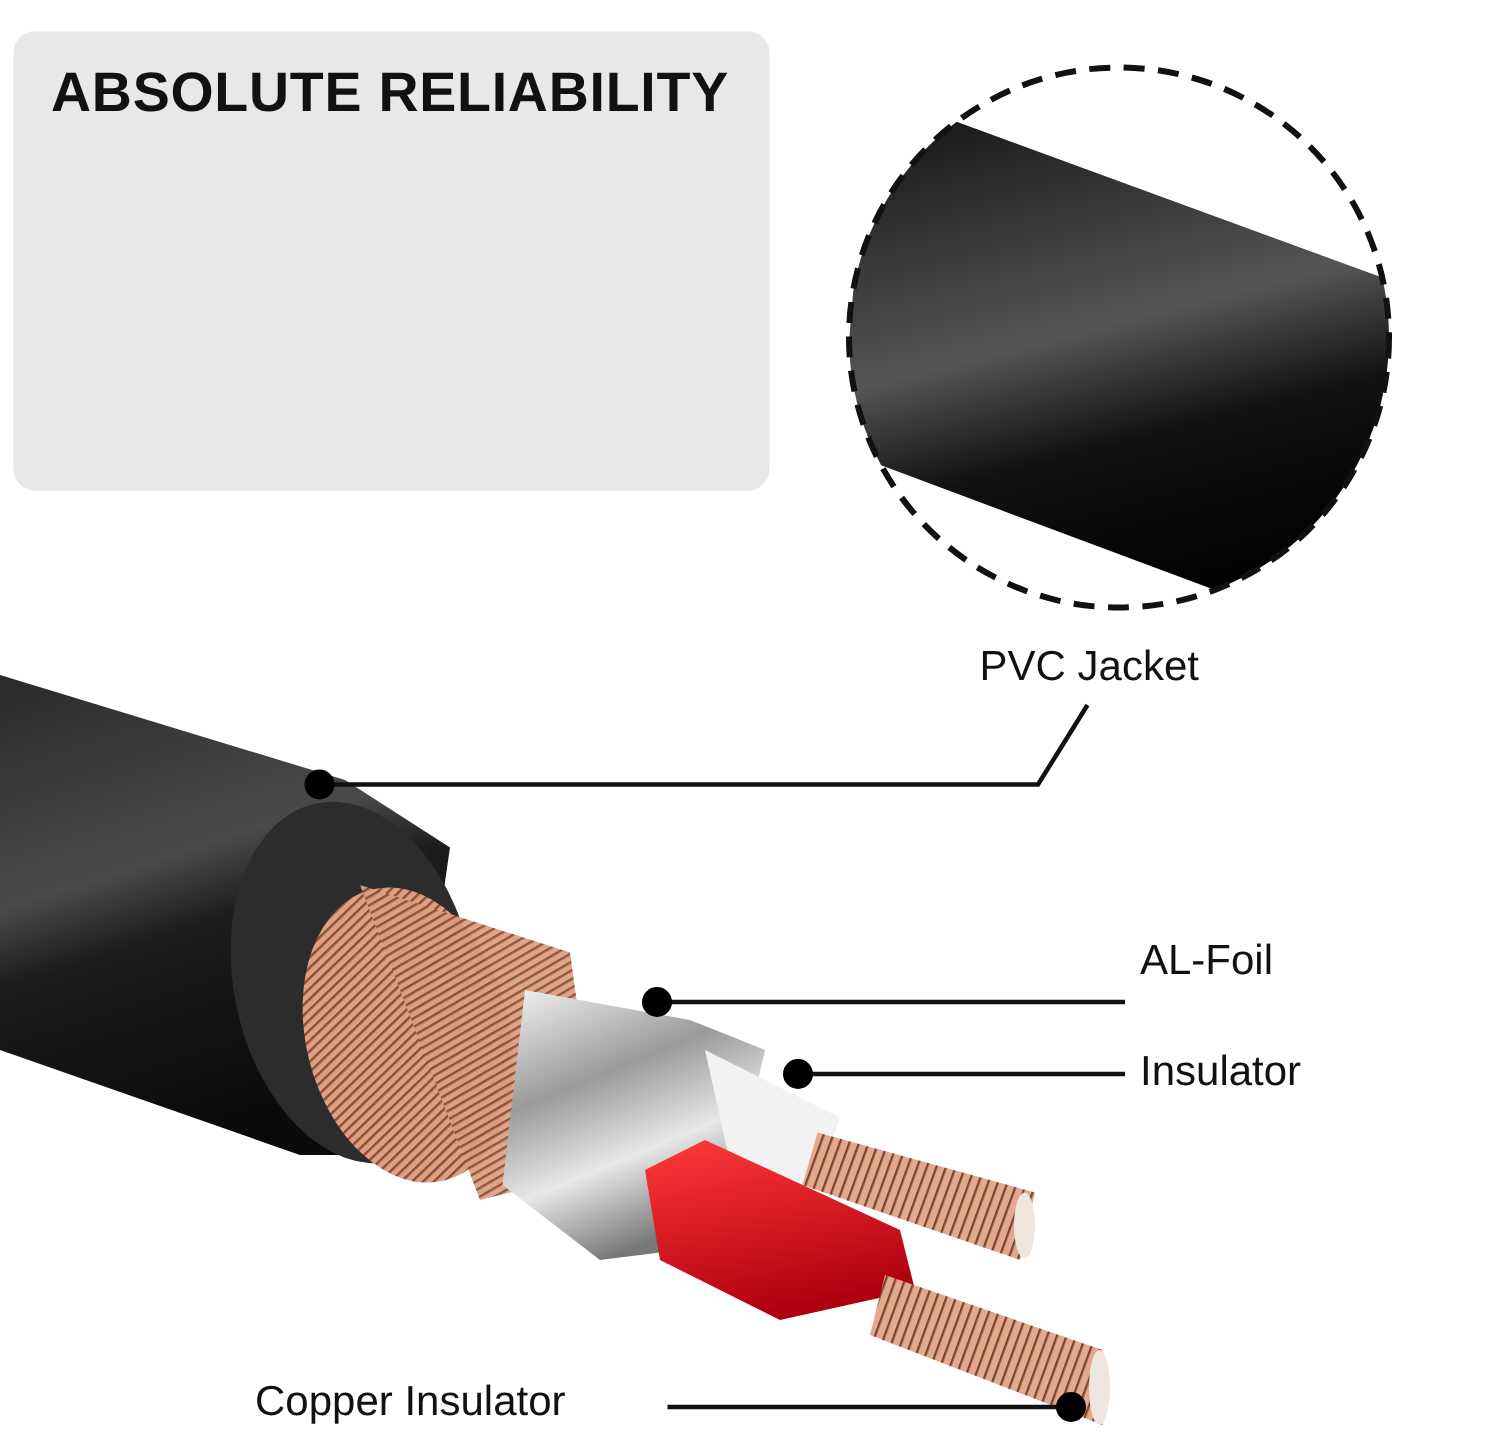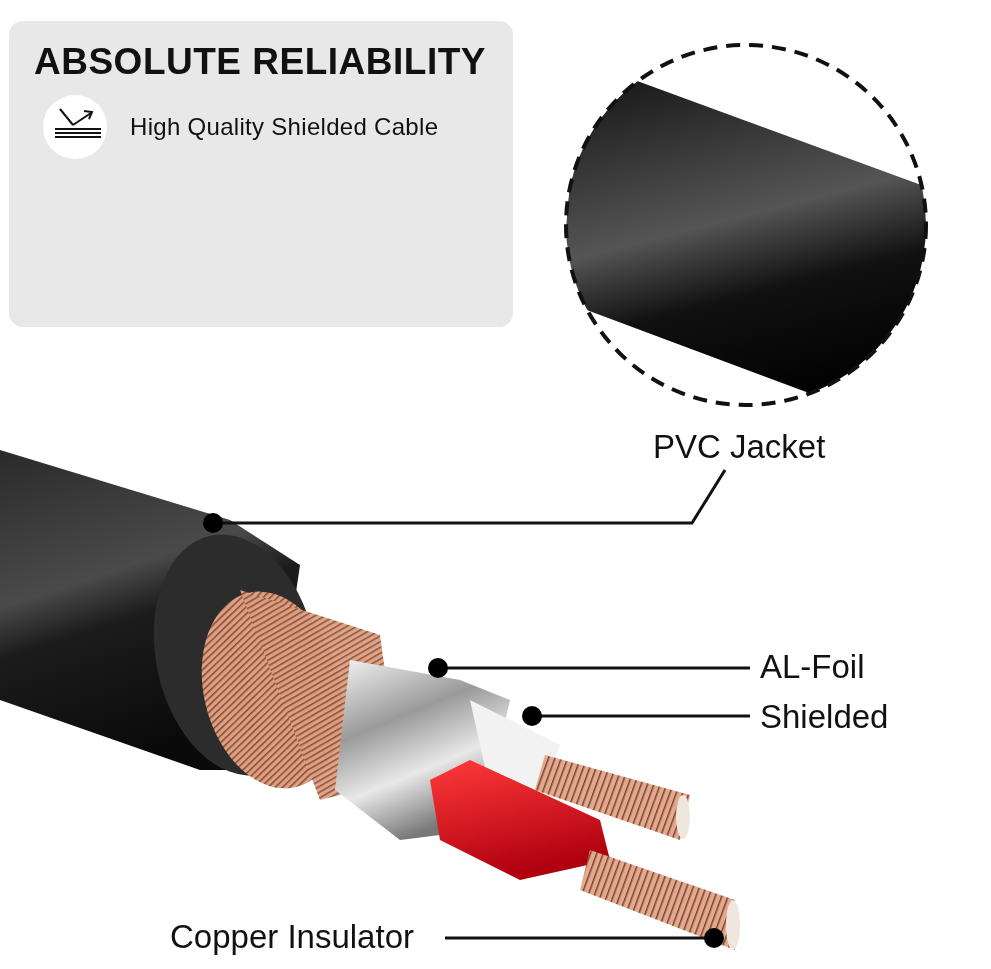--- a/index.html
+++ b/index.html
@@ -3,21 +3,21 @@
 <meta charset="utf-8">
 <style>
   html, body { margin:0; padding:0; background:#ffffff; }
   body { width:991px; height:969px; position:relative; overflow:hidden; font-family:"Liberation Sans", sans-serif; }
   .panel { position:absolute; left:9px; top:6px; width:504px; height:306px; background:#e8e8e8; border-radius:14px;margin-top:15px; }
   .panel-title { position:absolute; left:25px; top:20px; font-size:37px; font-weight:bold; color:#111; letter-spacing:0.5px; white-space:nowrap; }
   .feat { position:absolute; left:34px; height:64px; width:460px; }
   .feat .ic { position:absolute; left:0; top:0; width:64px; height:64px; border-radius:50%; background:#ffffff; }
   .feat .ic svg { position:absolute; left:0; top:0; }
   .feat .lbl { position:absolute; left:87px; top:18px; font-size:24px; color:#111; white-space:nowrap; letter-spacing:0.3px; }
-  .callout { position:absolute; font-size:33px; color:#111; white-space:nowrap; }
+  .callout { position:absolute; font-size:28px; color:#111; white-space:nowrap; }
   svg.scene { position:absolute; left:0; top:0; }
 </style>
 </head>
 <body>
 
 <svg class="scene" width="991" height="969" viewBox="0 0 991 969">
   <defs>
     <linearGradient id="jk" x1="0" y1="0" x2="0.3" y2="1">
       <stop offset="0" stop-color="#2a2a2a"></stop>
       <stop offset="0.45" stop-color="#4a4a4a"></stop>
@@ -91,35 +91,20 @@
     <circle cx="213" cy="523" r="10"></circle>
     <circle cx="438" cy="668" r="10"></circle>
     <circle cx="532" cy="716" r="10"></circle>
     <circle cx="714" cy="938" r="10"></circle>
   </g>
 </svg>
 
 <div class="panel">
   <div class="panel-title">ABSOLUTE RELIABILITY</div>
 
-  <div class="feat" style="top:74px">
-    <div class="ic">
-      <svg width="64" height="64" viewBox="0 0 64 64">
-        <g stroke="#111" stroke-width="2" fill="none">
-          <line x1="12" y1="34" x2="58" y2="34"></line>
-            <line x1="12" y1="38" x2="58" y2="38"></line>
-            <line x1="12" y1="42" x2="58" y2="42"></line>
-          <line x1="17" y1="14" x2="30" y2="30"></line>
-            <line x1="30" y1="30" x2="48" y2="18"></line>
-          <polyline points="41,16 49,17 46,24"></polyline>
-        </g>
-      </svg>
-    </div>
-    <div class="lbl">High Quality Shielded Cable</div>
-  </div>
 
 
 </div>
 
 <div class="callout" style="left:653px; top:428px;">PVC Jacket</div>
-<div class="callout" style="left:760px; top:648px;">AL-Foil</div>
-<div class="callout" style="left:760px; top:698px;">Shielded</div>
+<div class="callout" style="left:760px; top:624px;">AL-Foil</div>
+<div class="callout" style="left:760px; top:698px;">Insulator</div>
 <div class="callout" style="left:170px; top:918px;">Copper Insulator</div>
 
 </body></html>

